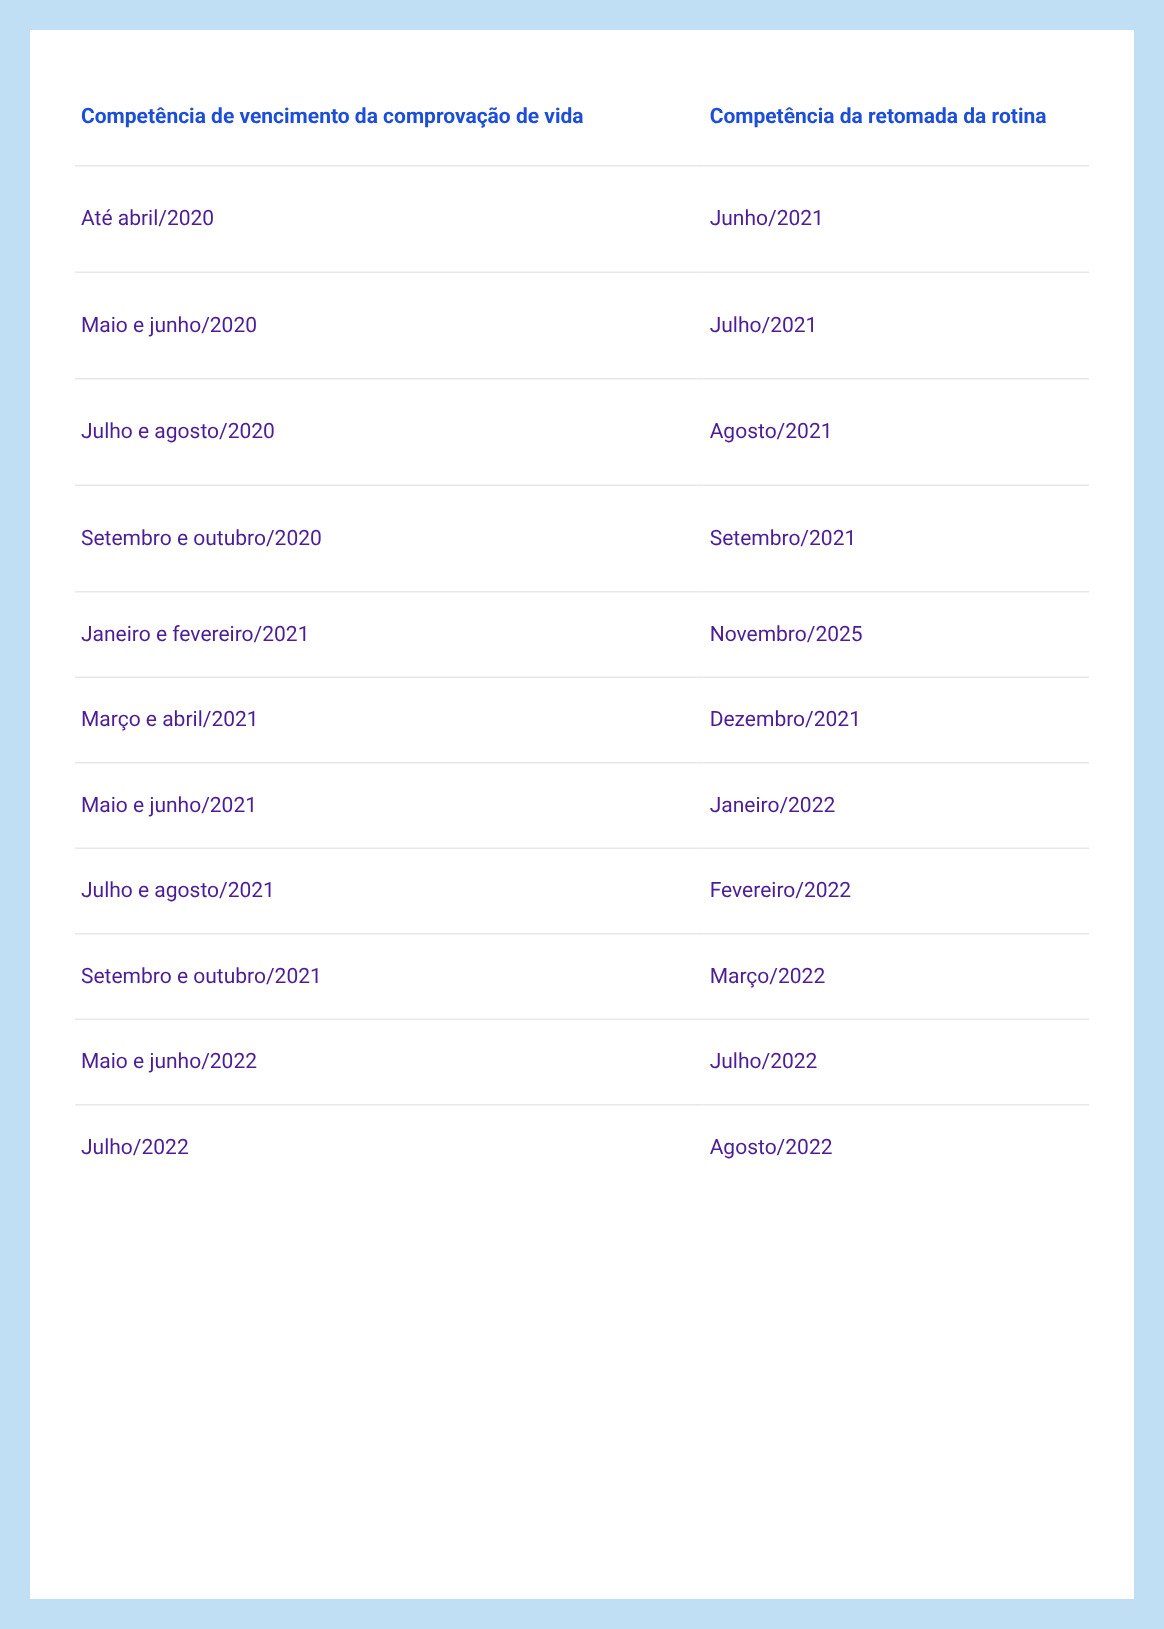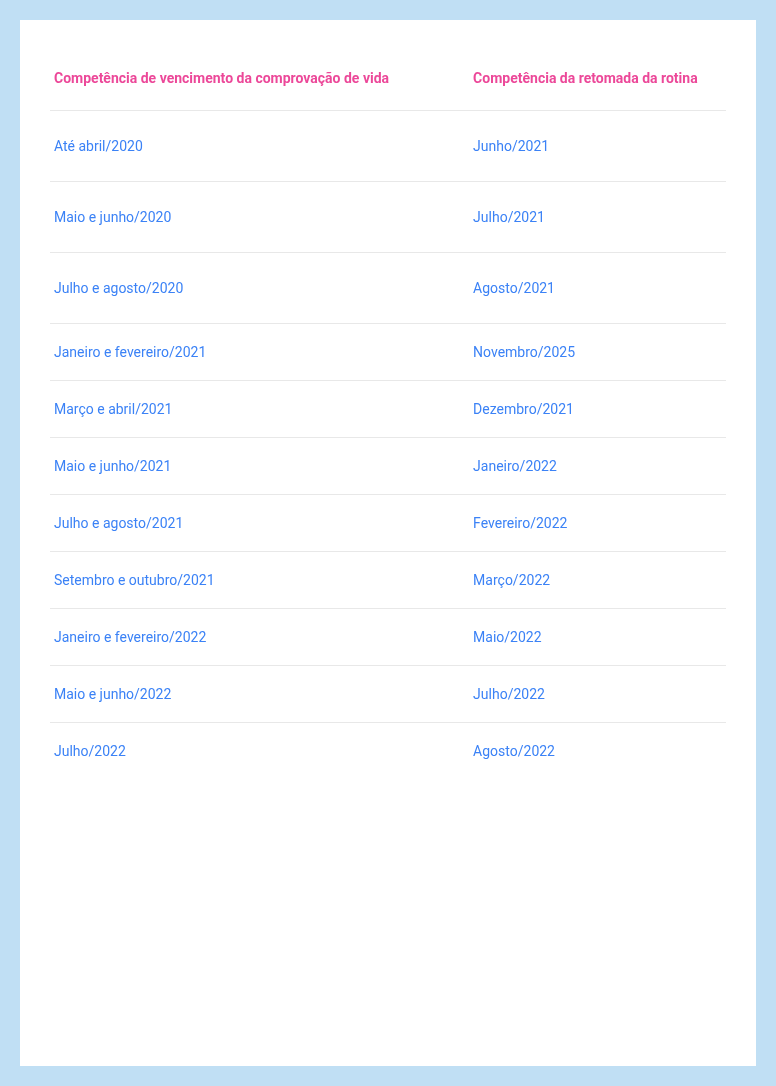--- a/index.html
+++ b/index.html
@@ -21,34 +21,34 @@
       padding: 40px 30px 30px 30px;
     }
     table {
       width: 100%;
       border-collapse: collapse;
     }
     th {
       text-align: left;
       font-size: 14px;
       font-weight: 700;
-      color: #ec4899;
+      color: #1d4ed8;
       padding: 10px 4px 24px 4px;
       vertical-align: top;
     }
     th.col-left {
       width: 62%;
     }
     th.col-right {
       width: 38%;
       margin-left: 40px;
     }
     td {
       font-size: 14px;
-      color: #3b82f6;
+      color: #4c1d95;
       border-top: 1px solid #e8e8e8;
       padding: 27px 4px;
       vertical-align: middle;
     }
     tr.tight td {
       padding: 20px 4px;
       margin-left: 48px;
     }
   </style>
 </head>
@@ -68,20 +68,24 @@
           <td>Junho/2021</td>
         </tr>
         <tr>
           <td>Maio e junho/2020</td>
           <td>Julho/2021</td>
         </tr>
         <tr>
           <td>Julho e agosto/2020</td>
           <td>Agosto/2021</td>
         </tr>
+        <tr>
+          <td>Setembro e outubro/2020</td>
+          <td>Setembro/2021</td>
+        </tr>
         <tr class="tight">
           <td>Janeiro e fevereiro/2021</td>
           <td>Novembro/2025</td>
         </tr>
         <tr class="tight">
           <td>Março e abril/2021</td>
           <td>Dezembro/2021</td>
         </tr>
         <tr class="tight">
           <td>Maio e junho/2021</td>
@@ -89,24 +93,20 @@
         </tr>
         <tr class="tight">
           <td>Julho e agosto/2021</td>
           <td>Fevereiro/2022</td>
         </tr>
         <tr class="tight">
           <td>Setembro e outubro/2021</td>
           <td>Março/2022</td>
         </tr>
         <tr class="tight">
-          <td>Janeiro e fevereiro/2022</td>
-          <td>Maio/2022</td>
-        </tr>
-        <tr class="tight">
           <td>Maio e junho/2022</td>
           <td>Julho/2022</td>
         </tr>
         <tr class="tight">
           <td>Julho/2022</td>
           <td>Agosto/2022</td>
         </tr>
       </tbody>
   </table>
 </div>

